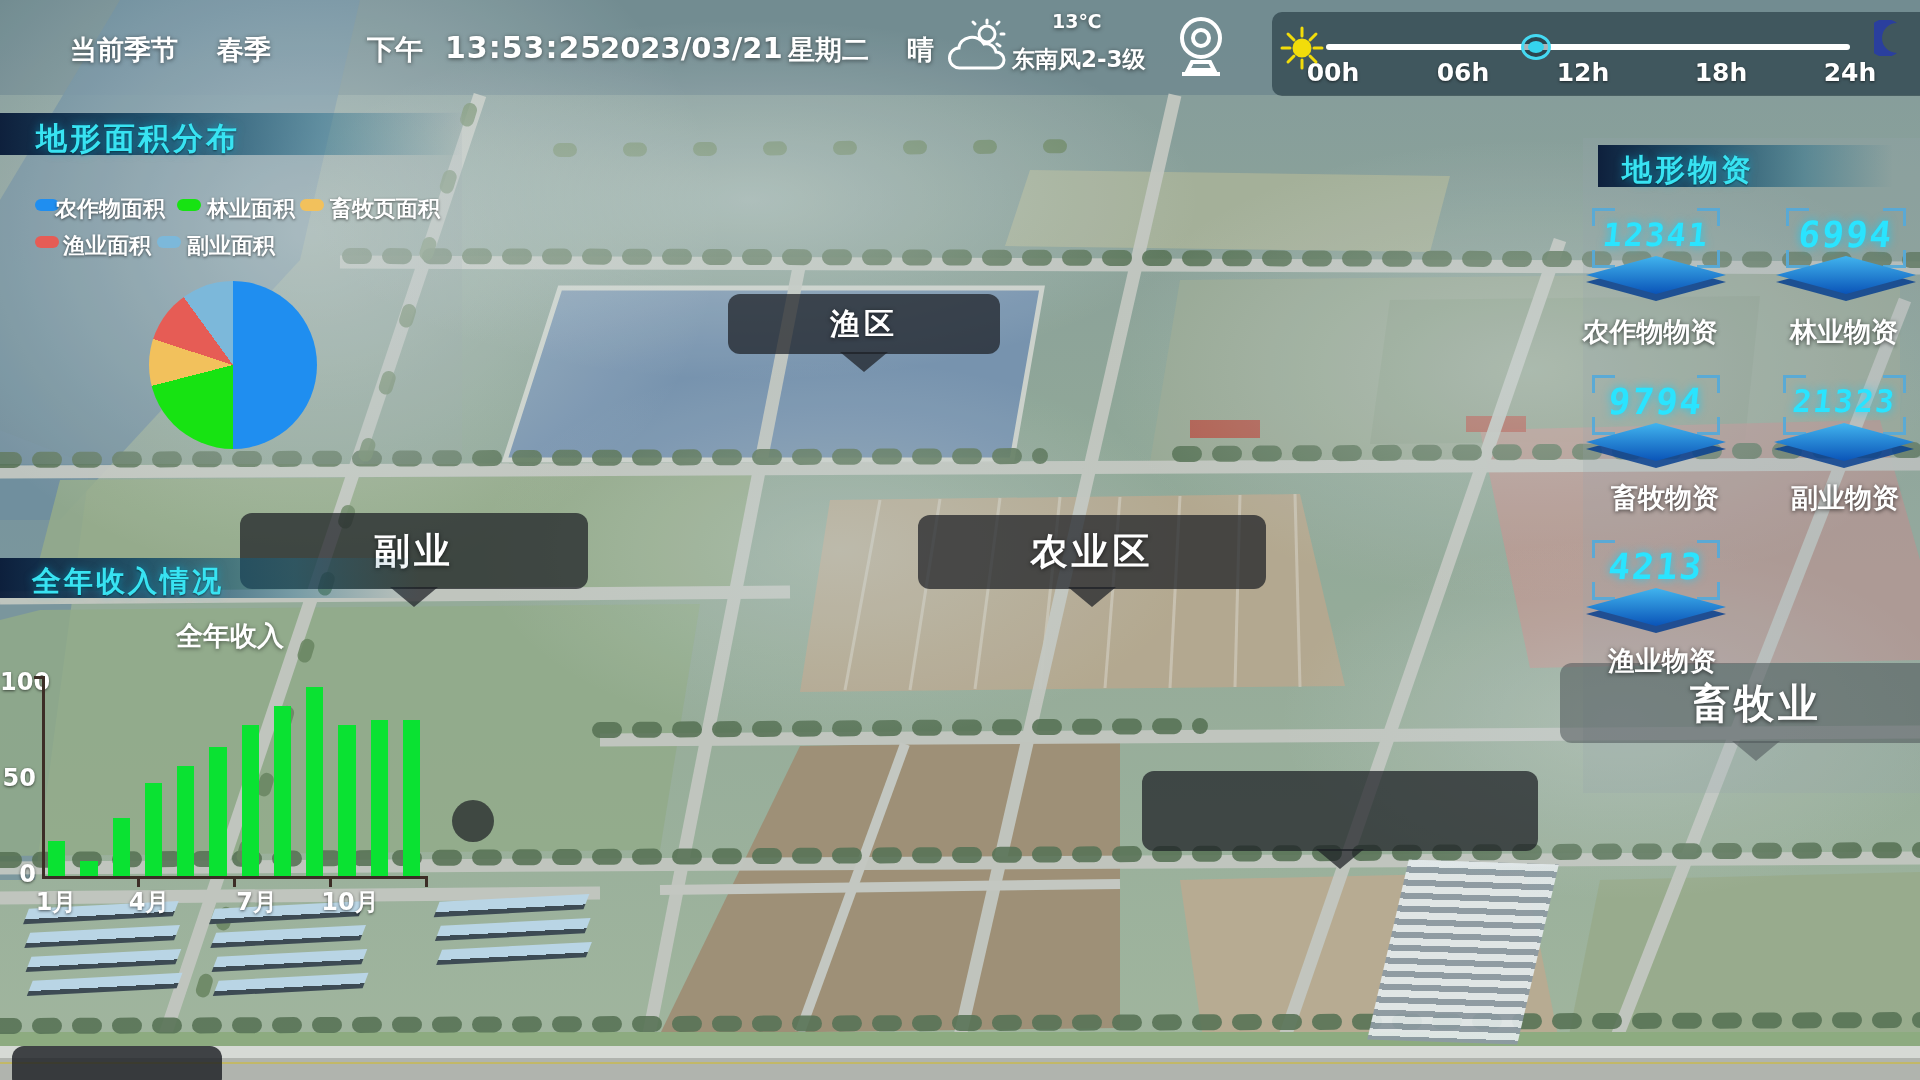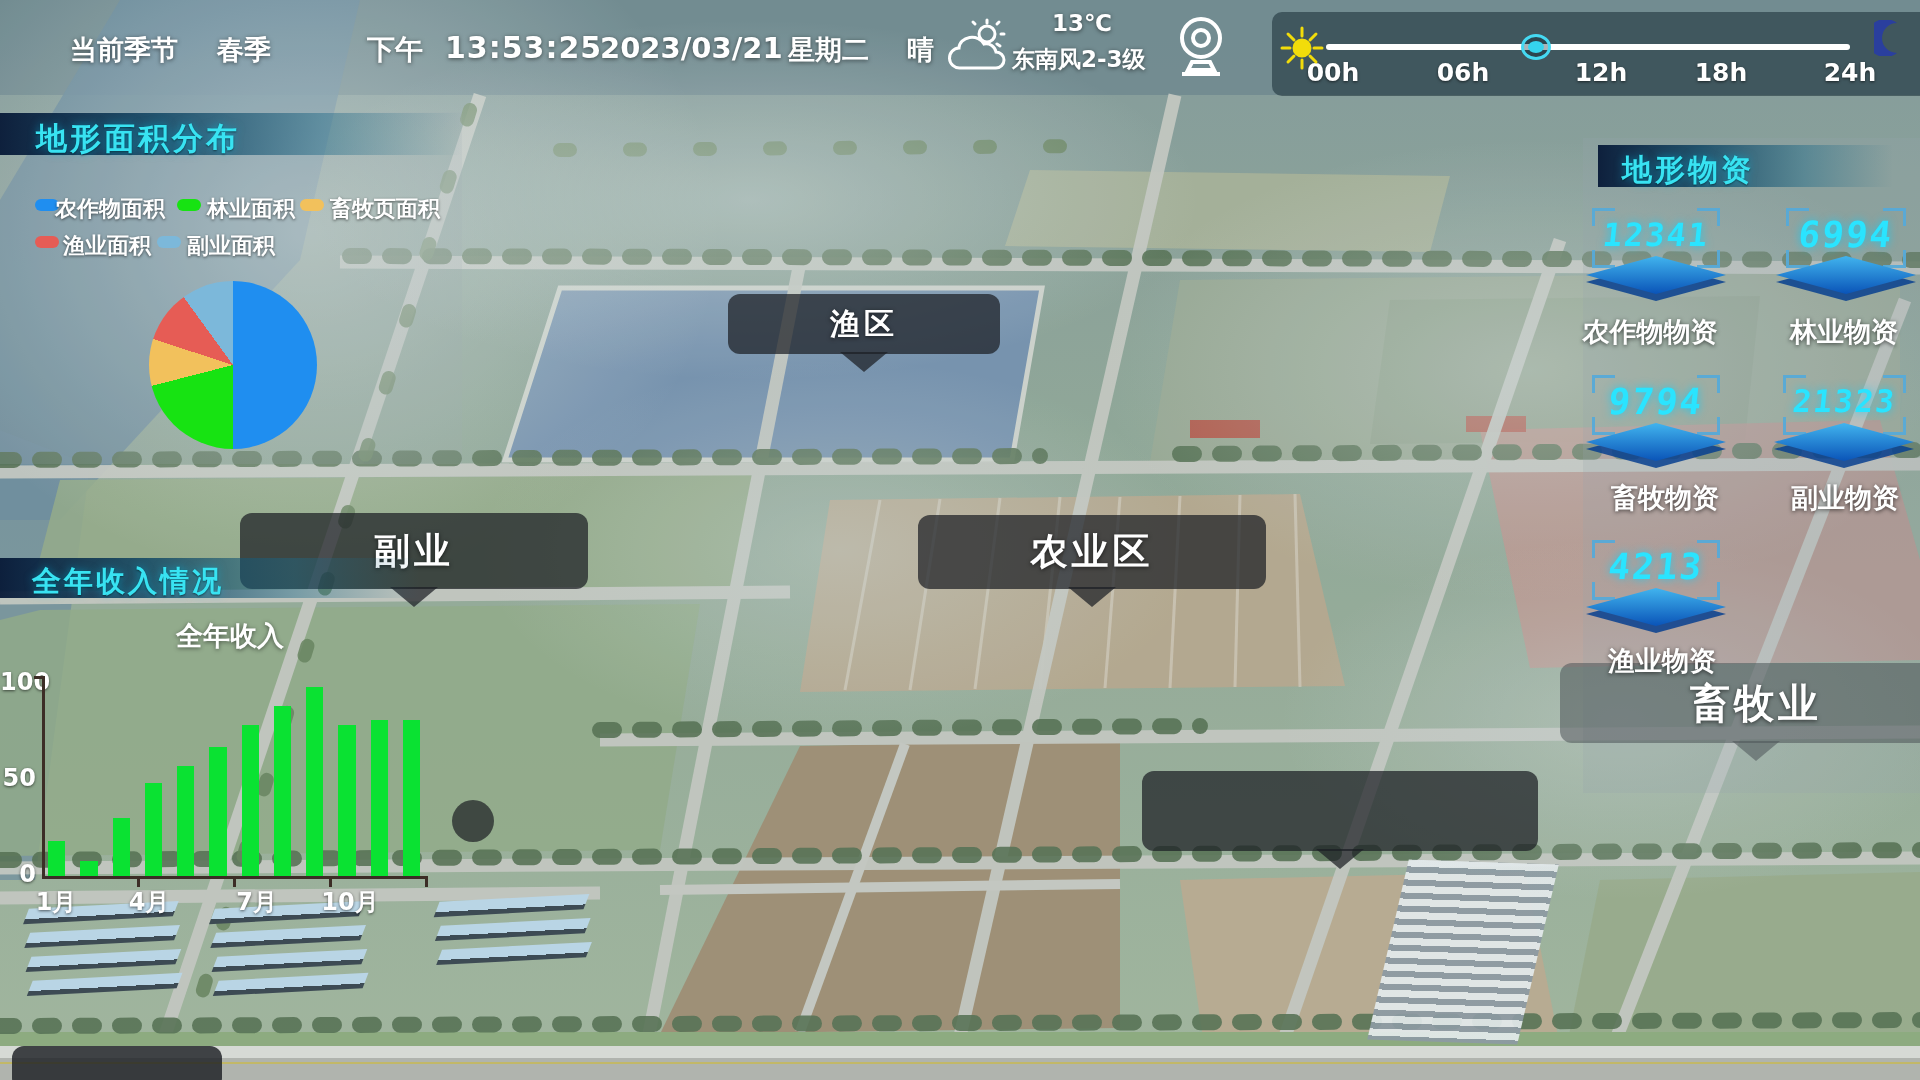--- a/index.html
+++ b/index.html
@@ -194,21 +194,21 @@
     <g stroke="#fff" stroke-width="3" fill="none" stroke-linecap="round">
       <circle cx="42" cy="18" r="8"></circle>
       <line x1="42" y1="4" x2="42" y2="7"></line>
         <line x1="56" y1="18" x2="59" y2="18"></line>
       <line x1="52" y1="8" x2="54" y2="6"></line>
         <line x1="30" y1="8" x2="28" y2="6"></line>
       <line x1="52" y1="28" x2="55" y2="30"></line>
       <path d="M15 52 a10 10 0 0 1 -1 -20 a13 11 0 0 1 25 -4 a10 10 0 0 1 12 8 a8 8 0 0 1 0 16 z"></path>
     </g>
   </svg>
-  <div class="wtxt" style="left:1052px;top:10px;font-size:23px;">13℃</div>
+  <div class="wtxt" style="left:1052px;top:10px;font-size:19px;">13℃</div>
   <div class="wtxt" style="left:1012px;top:44px;font-size:23px;">东南风2-3级</div>
 
   <svg class="icon" style="left:1172px;top:14px;" width="58" height="64" viewBox="0 0 58 64">
     <g stroke="#fff" stroke-width="4" fill="none">
       <circle cx="29" cy="24" r="19"></circle>
       <circle cx="29" cy="24" r="8"></circle>
       <path d="M20 48 L38 48 L42 56 L16 56 Z"></path>
       <line x1="10" y1="60" x2="48" y2="60"></line>
     </g>
   </svg>
@@ -227,21 +227,21 @@
           <line x1="30" y1="14" x2="36" y2="8"></line>
       </g>
     </svg>
     <div id="slider-track">
       <div id="slider-handle" style="left: calc(40% - 15px);">
           <div class="inner"></div>
         </div>
     </div>
     <div class="tick" style="left:21px;">00h</div>
     <div class="tick" style="left:151px;">06h</div>
-    <div class="tick" style="left:289px;">12h</div>
+    <div class="tick" style="left:271px;">12h</div>
     <div class="tick" style="left:409px;">18h</div>
     <div class="tick" style="left:538px;">24h</div>
     <svg class="icon" style="left:602px;top:8px;" width="36" height="36" viewBox="0 0 36 36">
       <path d="M23 3 a15 15 0 1 0 0 30 a19 19 0 1 1 0 -30 z" fill="#2a3f9e"></path>
     </svg>
   </div>
 
   <div class="panel-bg" style="left:0;top:112px;width:462px;height:352px;"></div>
   <div class="phead" style="left:0;top:113px;width:462px;"></div>
   <div class="ptitle" style="left:36px;top:118px;font-size:31px;">地形面积分布</div>

